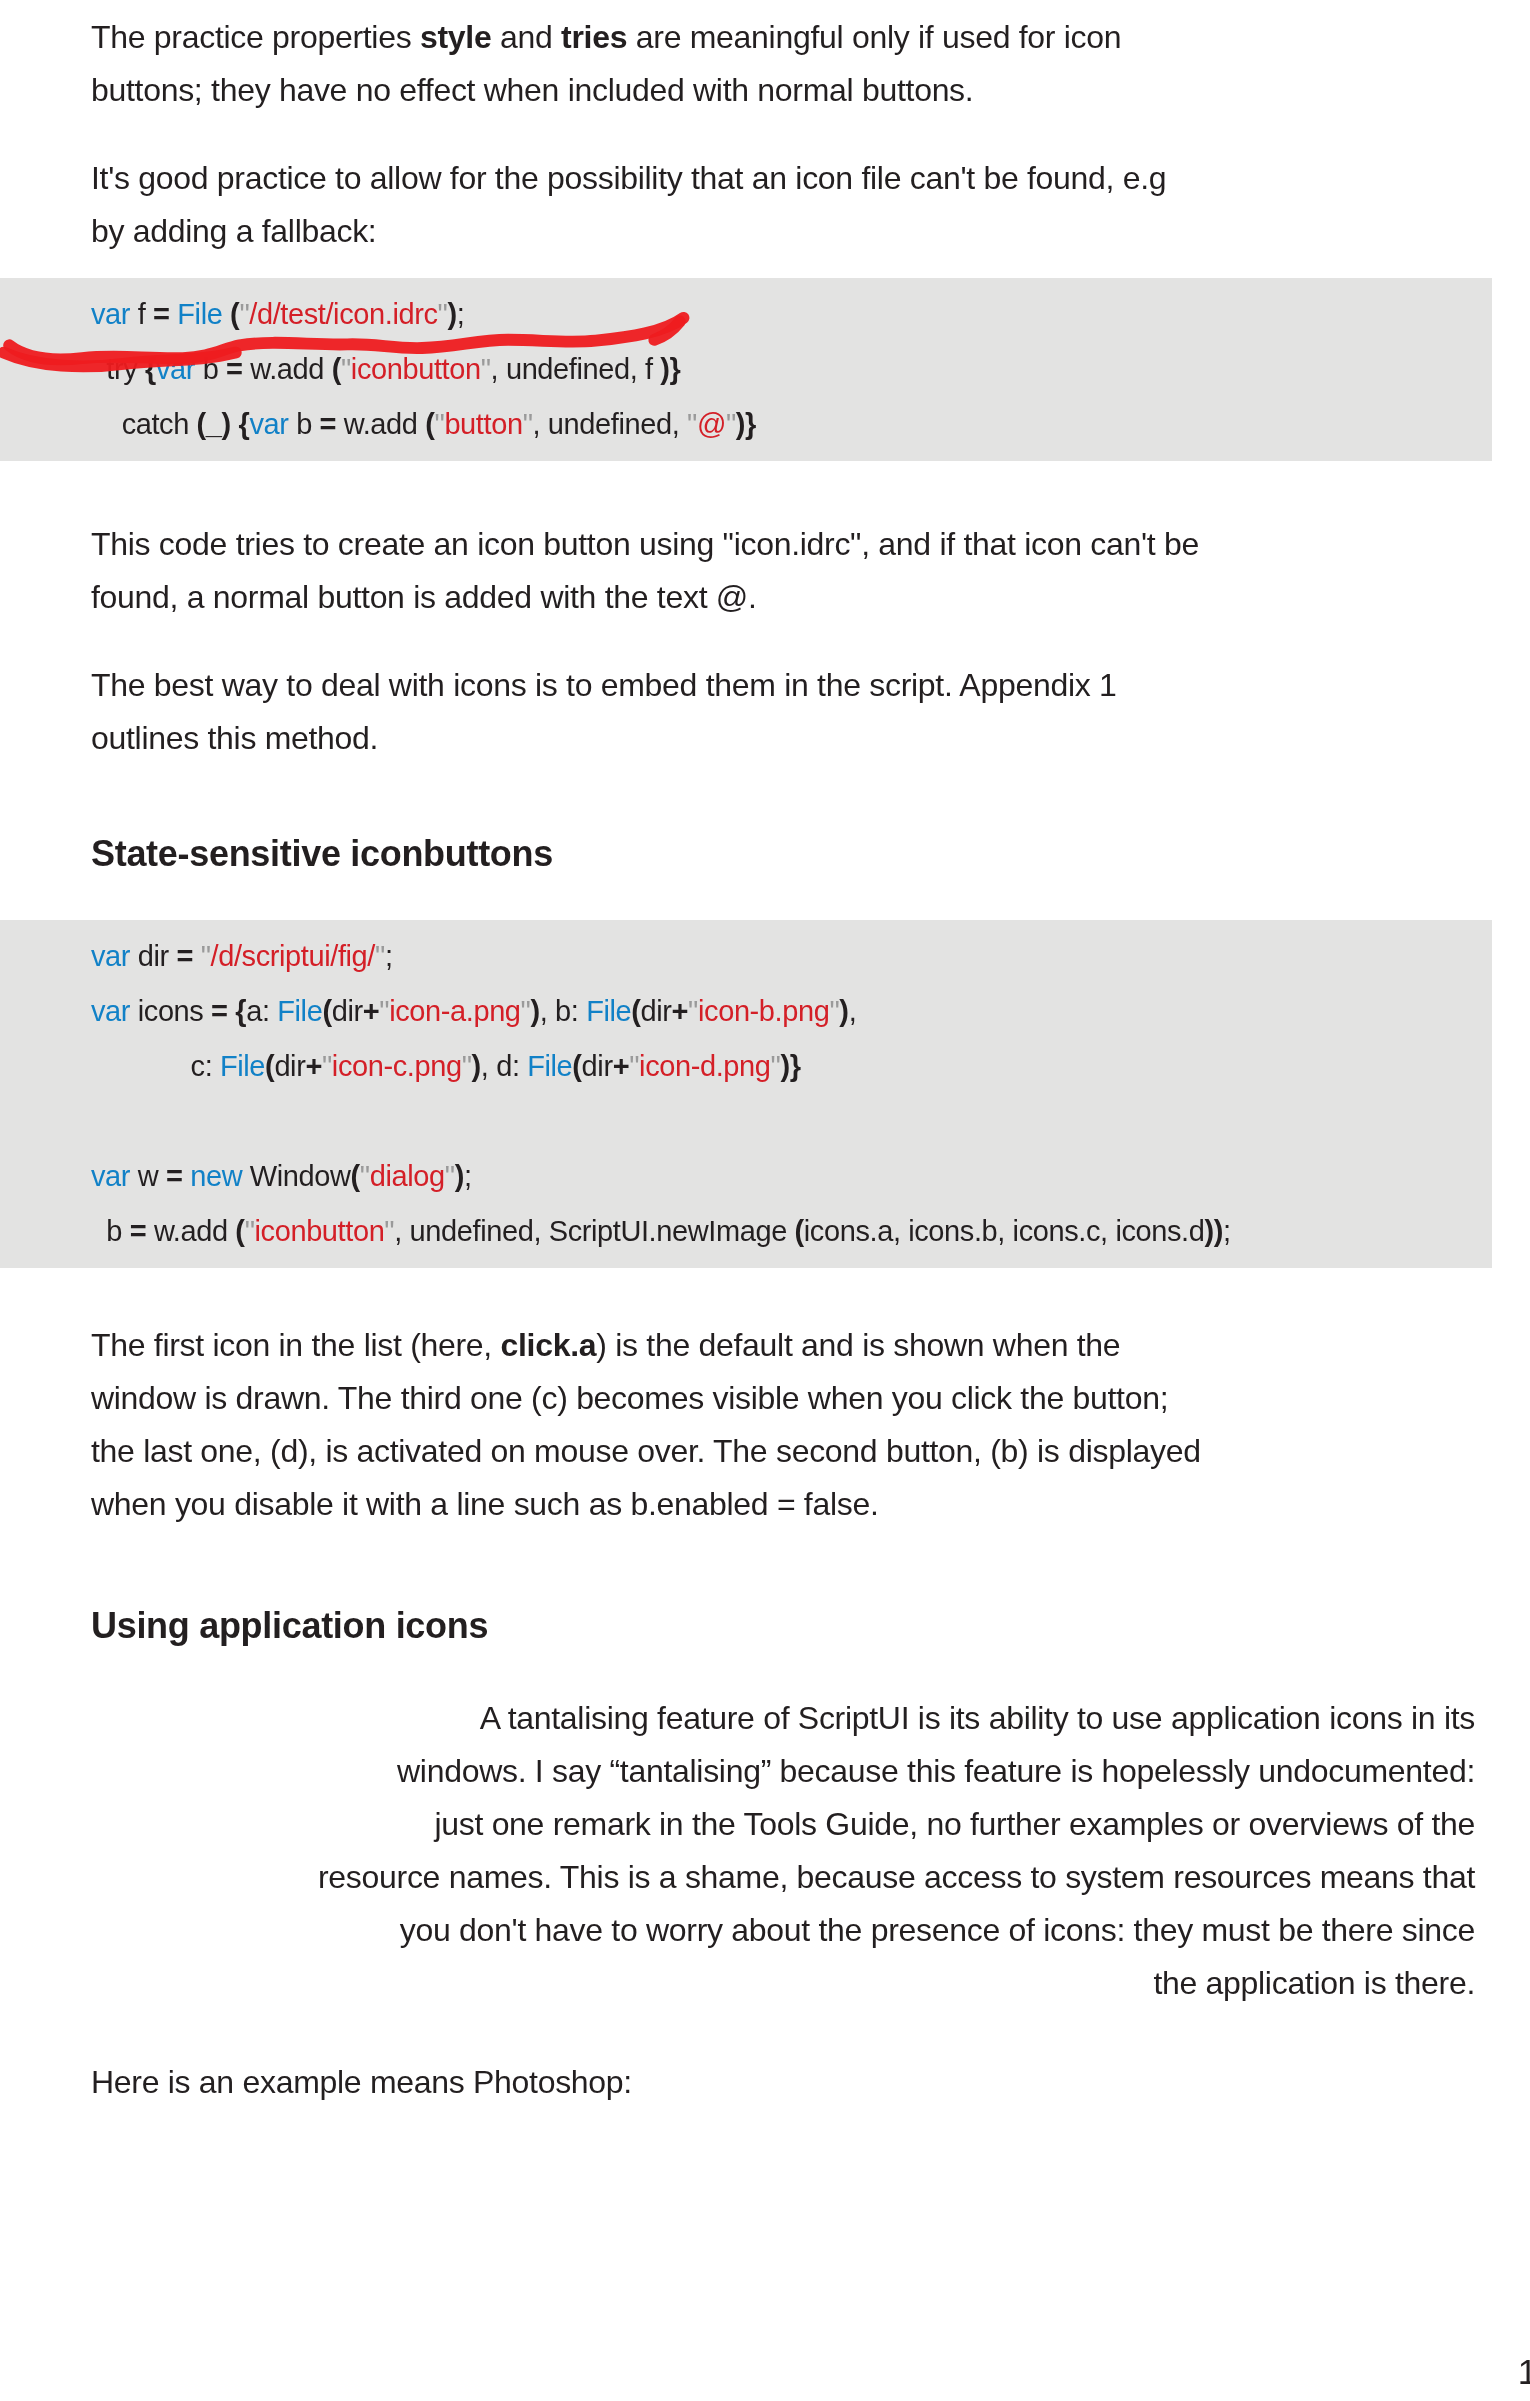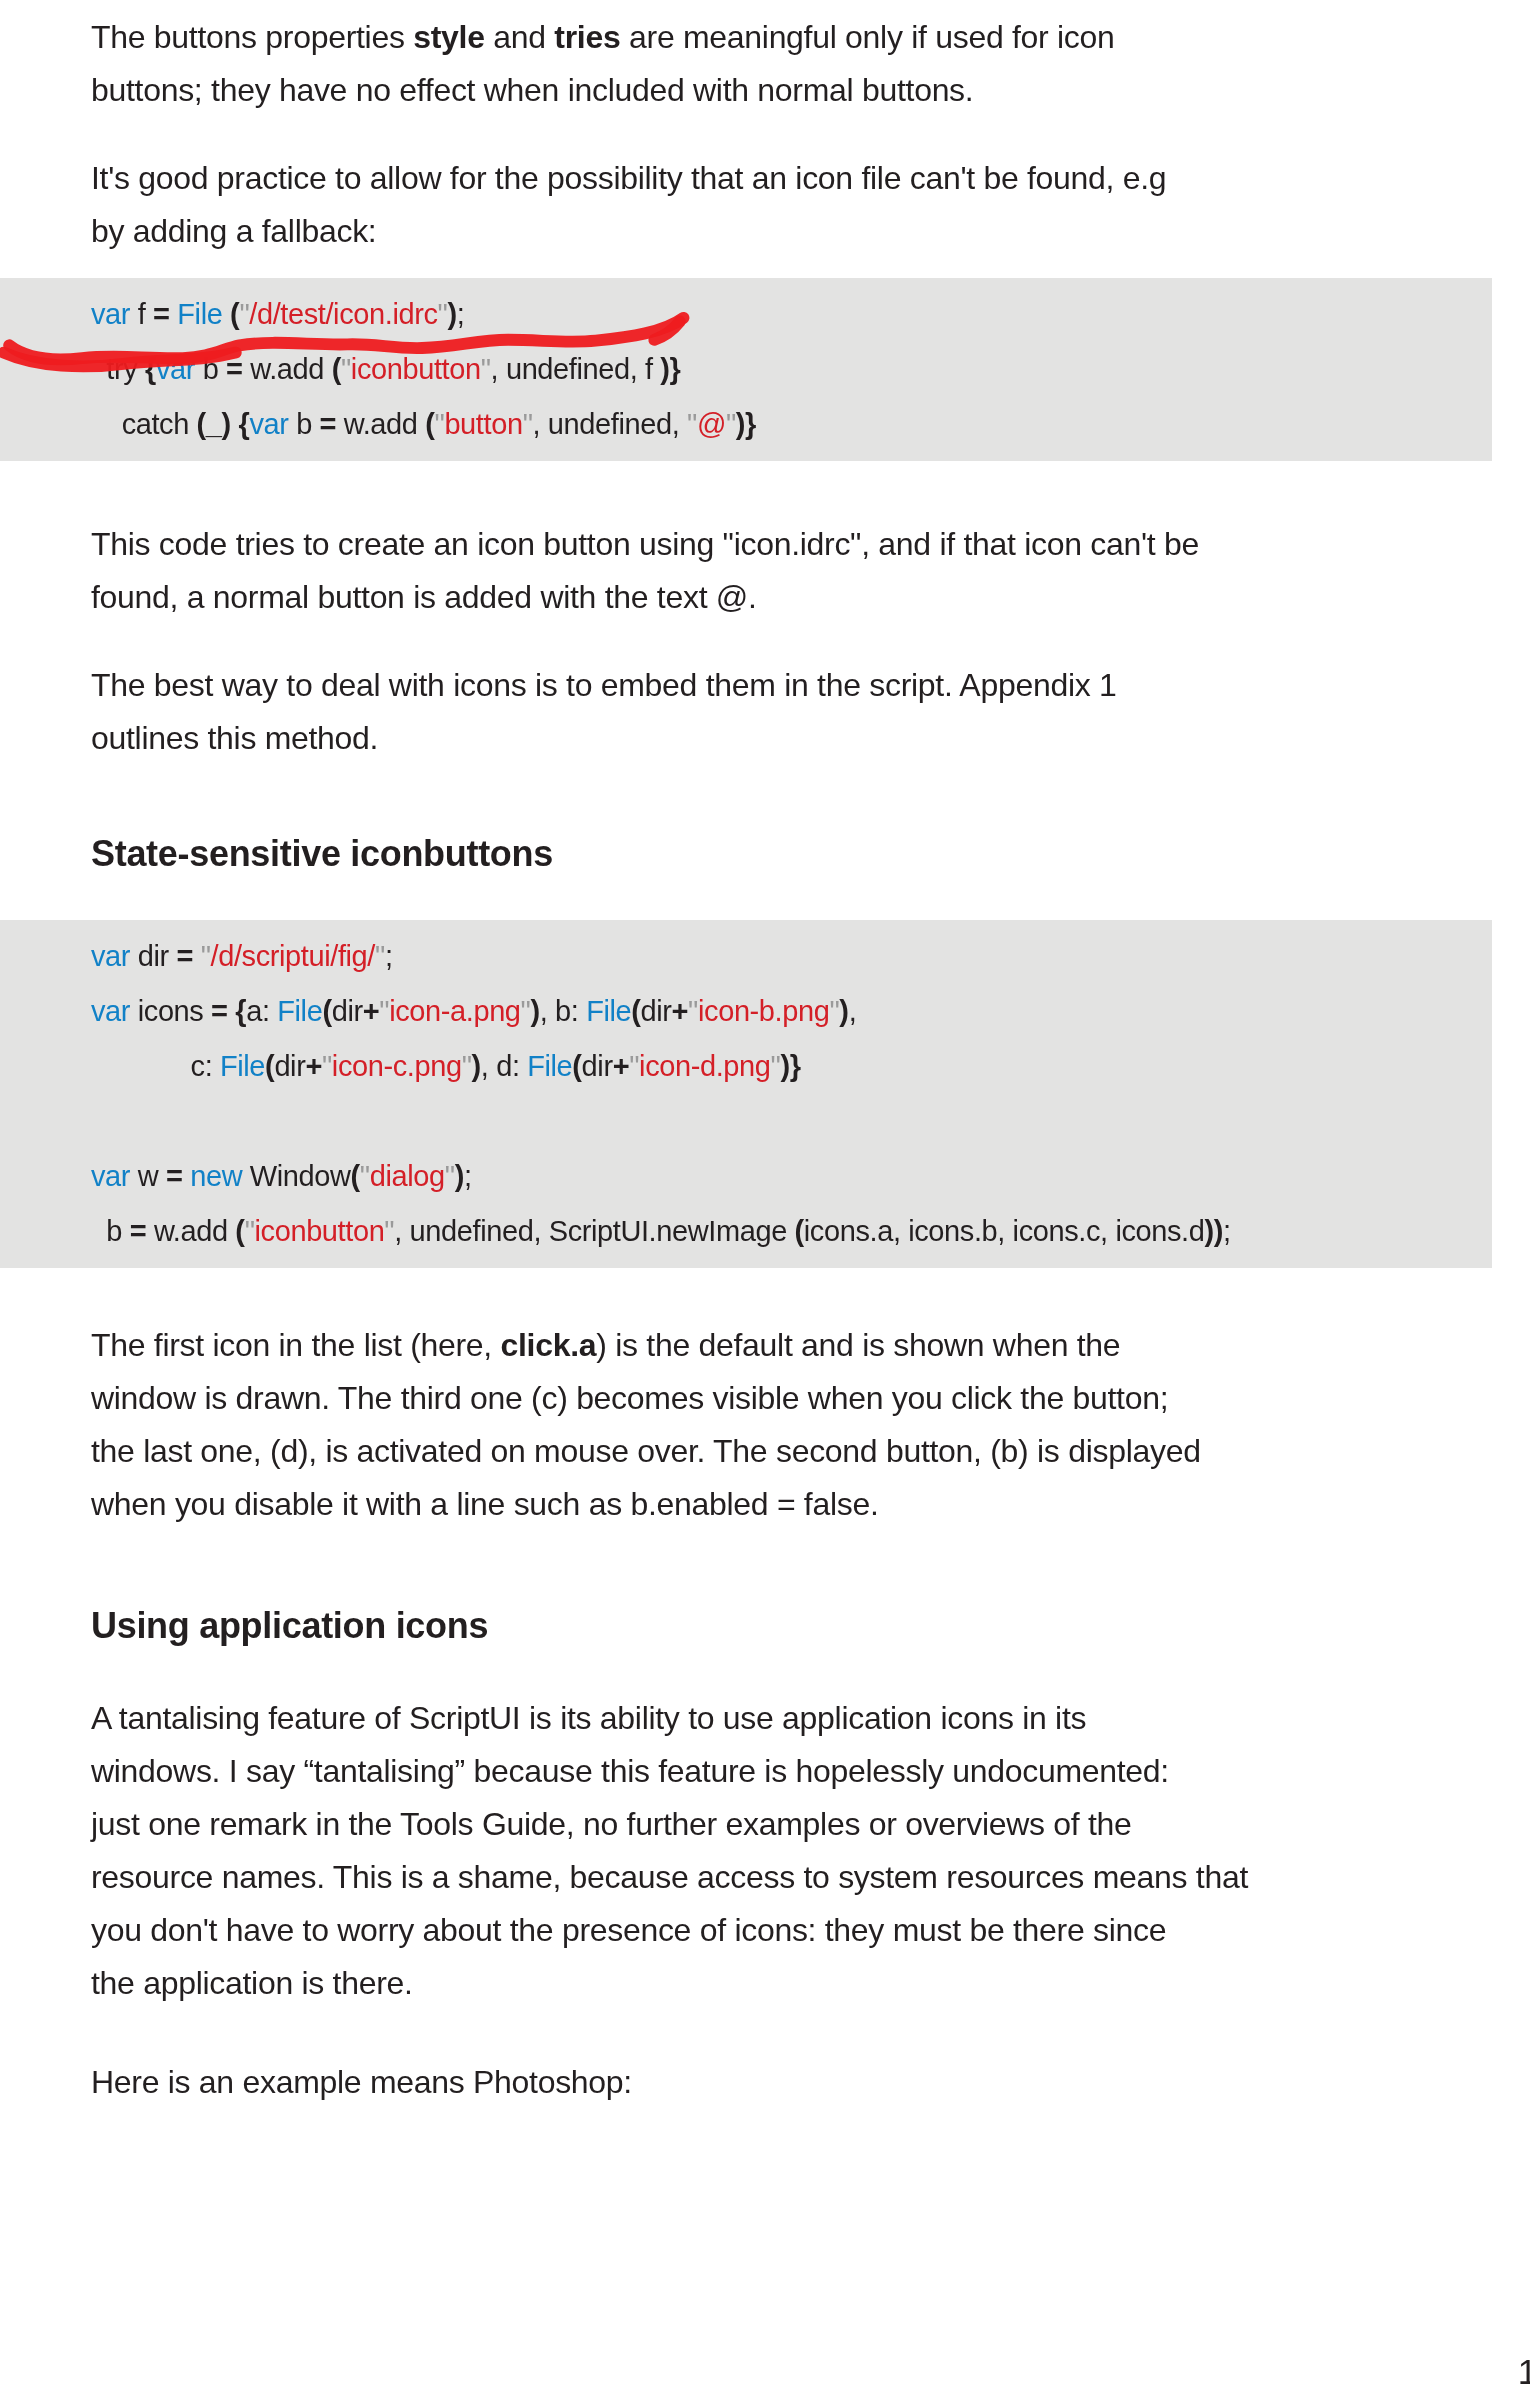--- a/index.html
+++ b/index.html
@@ -18,21 +18,21 @@
     font-family:"Liberation Sans","DejaVu Sans",sans-serif;
     color:var(--text);
   }
   .page{position:relative;width:1530px;height:2401px;}
   .content{padding:11px 55px 0 91px;box-sizing:border-box;}
   .para{
     font-size:32px;line-height:53px;letter-spacing:-0.3px;
     margin:0 0 35px 0;white-space:pre-wrap;max-width:1399px;
   }
   .para.mb0{margin-bottom:0;}
-  .para.mb50{margin-bottom:46px;}
+  .para.mb50{margin-bottom:46px;text-align:right;}
   .heading{
     font-size:36px;font-weight:bold;line-height:44px;letter-spacing:-0.3px;
     margin:67px 0 44px 0;
   }
   .heading.big-gap{margin-top:73px;}
   .code-block{
     position:relative;
     background:var(--code-bg);
     width:1492px;box-sizing:border-box;
     margin:20px 0 57px -91px;
@@ -57,21 +57,21 @@
     position:absolute;right:-7.3px;bottom:11px;
     font-size:35px;line-height:37px;
   }
 </style>
 </head>
 <body>
 
 <div class="page">
   <div class="content">
 
-    <p class="para"><span>The buttons properties </span><span class="tk-b">style</span><span> and </span><span class="tk-b">tries</span><span> are meaningful only if used for icon
+    <p class="para"><span>The practice properties </span><span class="tk-b">style</span><span> and </span><span class="tk-b">tries</span><span> are meaningful only if used for icon
 buttons; they have no effect when included with normal buttons.</span></p>
 
     <p class="para mb0"><span>It's good practice to allow for the possibility that an icon file can't be found, e.g
 by adding a fallback:</span></p>
 
     <div class="code-block">
       <svg class="marker-svg" viewBox="0 0 800 82" aria-hidden="true">
         <path d="M10,32 C28,46 55,50 90,46 C130,42 160,47 200,46 C230,45 243,36 262,32 C300,26 340,32 380,31 C412,30 430,36 462,35 C500,34 522,26 556,26 C592,26 620,30 652,27 C690,23 726,18 748,2"></path>
         <path d="M4,40 C40,56 92,58 138,52 C178,47 218,50 258,40"></path>
         <path d="M744,6 C736,16 728,22 716,26"></path>

